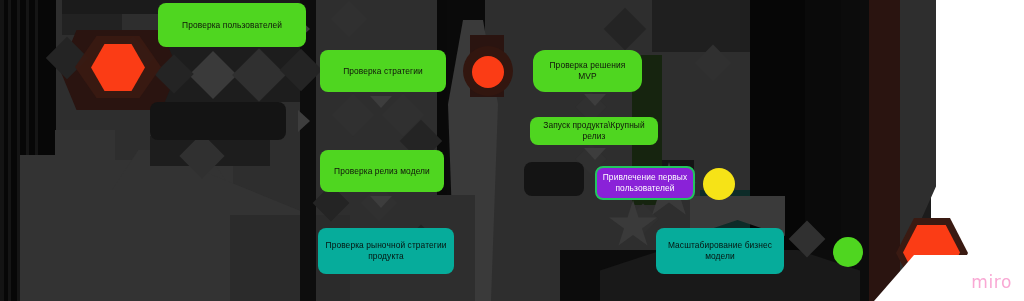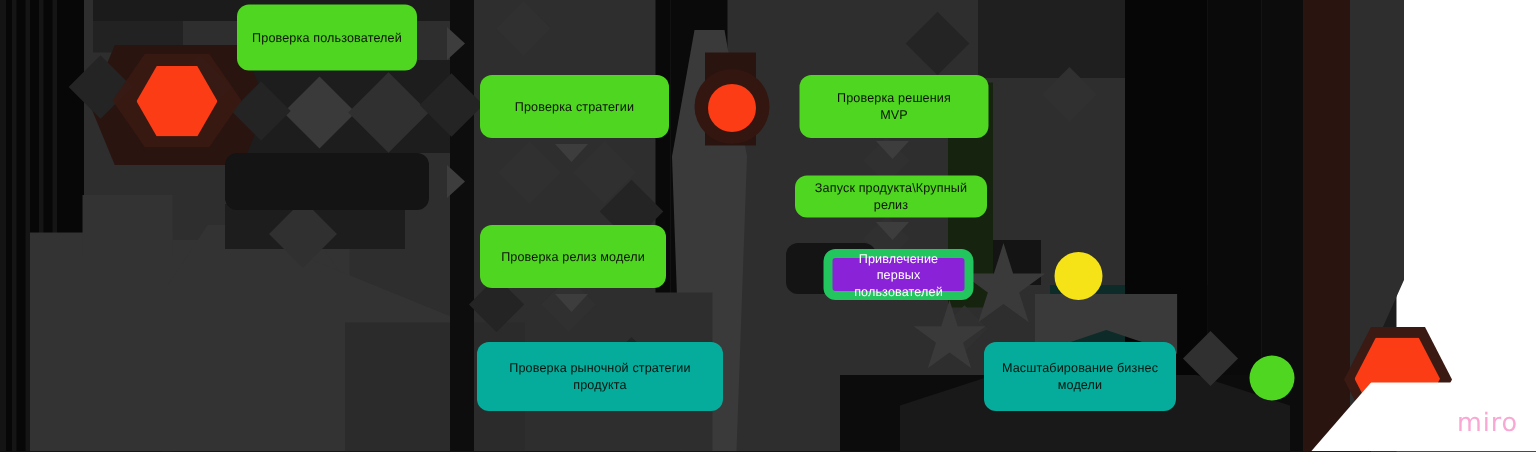--- a/index.html
+++ b/index.html
@@ -93,21 +93,21 @@
     text-align: center;
     color: #10140b;
     font-size: 8.4px;
     line-height: 11px;
     letter-spacing: 0.1px;
     padding: 2px 5px;
     white-space: pre-line;
   }
   .node.green { background: #4fd620; }
   .node.teal  { background: #06ac9b; color:#06140f; }
-  .node.purple{ background: #8a22d8; color:#ffffff; border:6px solid #22c55e; }
+  .node.purple{ background: #8a22d8; color:#ffffff; border:2px solid #22c55e;margin-left:46px; }
 
   .node-shadow {
     position: absolute;
     border-radius: 8px;
     background: #141414;
   }
 
   
   .hexagon {
     position: absolute;
@@ -232,31 +232,31 @@
   <div class="circle-halo" style="left:463px;top:46px;width:50px;height:50px;"></div>
   <div class="circle red" style="left:472px;top:56px;width:32px;height:32px;"></div>
 
   <div class="circle yellow" style="left:703px;top:168px;width:32px;height:32px;"></div>
 
   <div class="circle green" style="left:833px;top:237px;width:30px;height:30px;"></div>
 
   <div class="hex-halo" style="left:896px;top:218px;width:72px;height:70px;"></div>
   <div class="hexagon" style="left:903px;top:225px;width:57px;height:55px;"></div>
 
-  <div class="node green" style="left:158px;top:3px;width:120px;height:44px;">Проверка пользователей</div>
+  <div class="node green" style="left:158px;top:3px;width:148px;height:44px;">Проверка пользователей</div>
 
 
   <div class="node green" style="left:320px;top:50px;width:126px;height:42px;">Проверка стратегии</div>
 
   <div class="node green" style="left:320px;top:150px;width:124px;height:42px;">Проверка релиз модели</div>
 
-  <div class="node teal" style="left:318px;top:228px;width:164px;height:46px;">Проверка рыночной стратегии
+  <div class="node teal" style="left:318px;top:228px;width:136px;height:46px;">Проверка рыночной стратегии
 продукта</div>
 
-  <div class="node green" style="left:533px;top:50px;width:126px;height:42px;">Проверка решения
+  <div class="node green" style="left:533px;top:50px;width:109px;height:42px;border-radius:12px;">Проверка решения
 MVP</div>
 
   <div class="node green" style="left:530px;top:117px;width:128px;height:28px;">Запуск продукта\Крупный релиз</div>
 
   <div class="node purple" style="left:549px;top:166px;width:100px;height:34px;">Привлечение первых
 пользователей</div>
 
   <div class="node teal" style="left:656px;top:228px;width:128px;height:46px;">Масштабирование бизнес
 модели</div>
 

